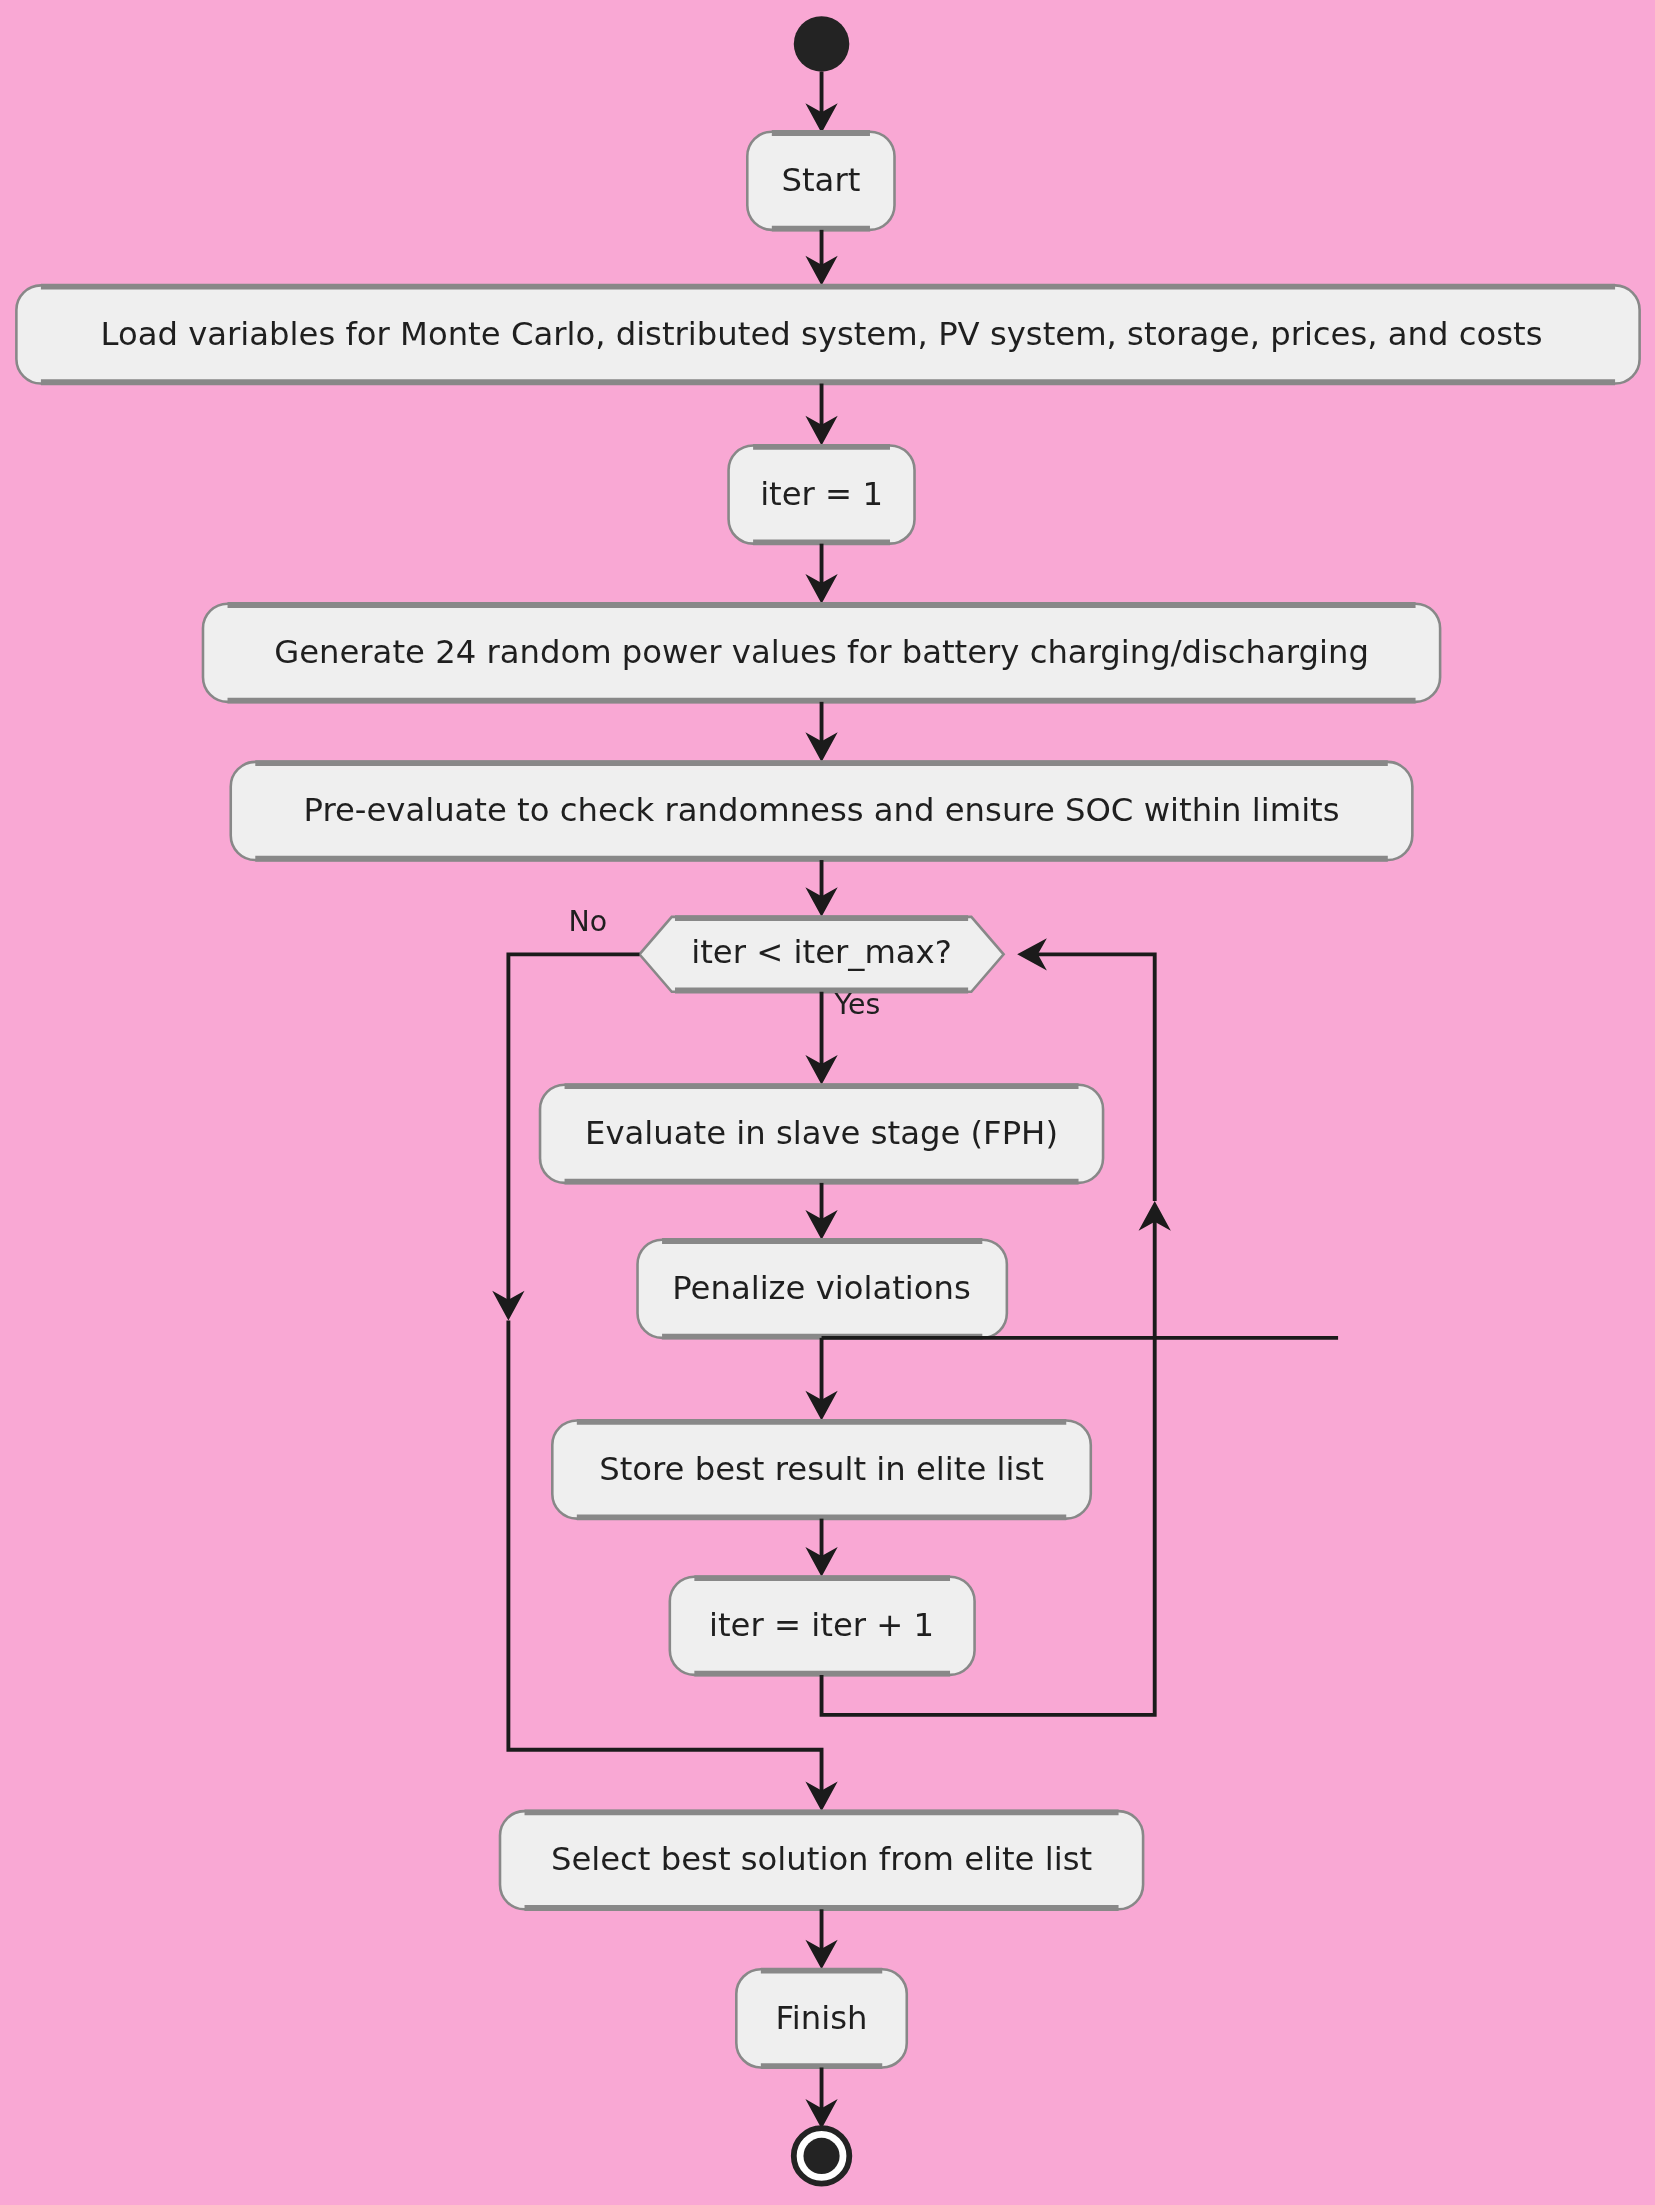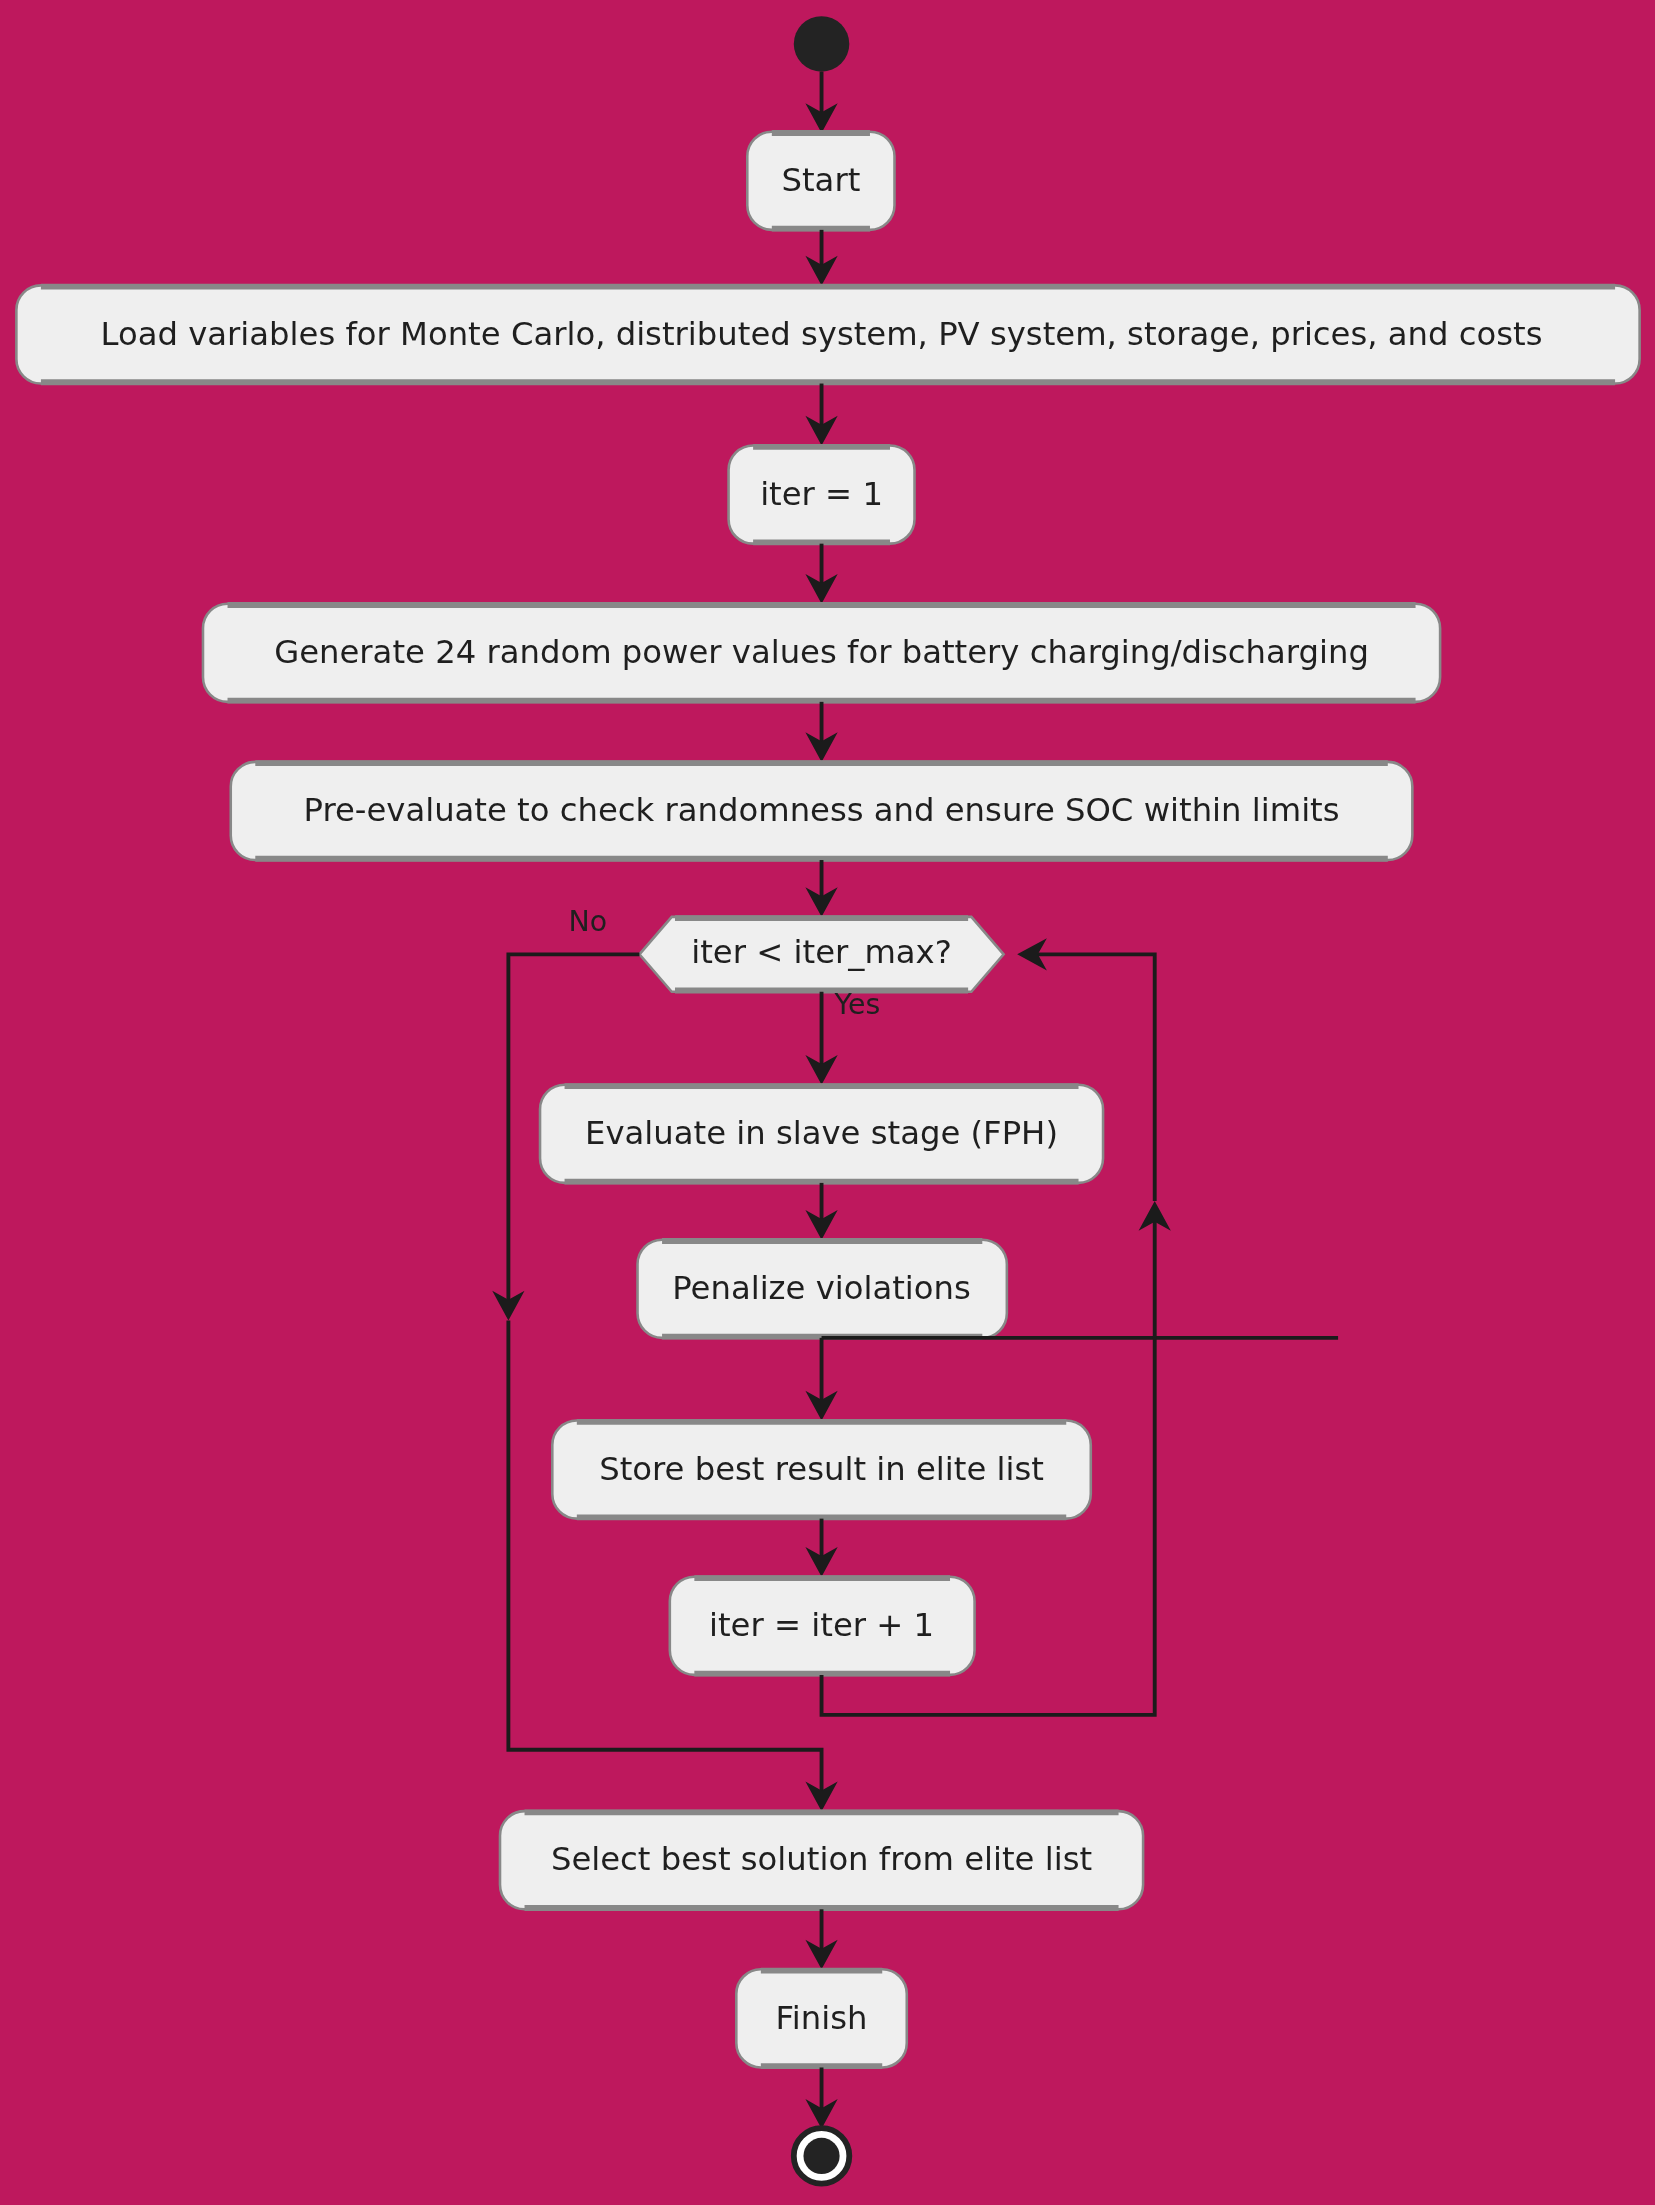--- a/index.html
+++ b/index.html
@@ -7,21 +7,21 @@
     padding: 0;
     background: #ffffff;
   }
   body {
     font-family: "DejaVu Sans", sans-serif;
   }
   #diagram-root {
     position: relative;
     width: 1656px;
     height: 2205px;
-    background: #be185d;
+    background: #f9a8d4;
     overflow: hidden;
   }
   svg#flowchart {
     display: block;
     width: 1656px;
     height: 2205px;
   }
   .node-shape {
     fill: #EFEFEF;
     stroke: #888888;

